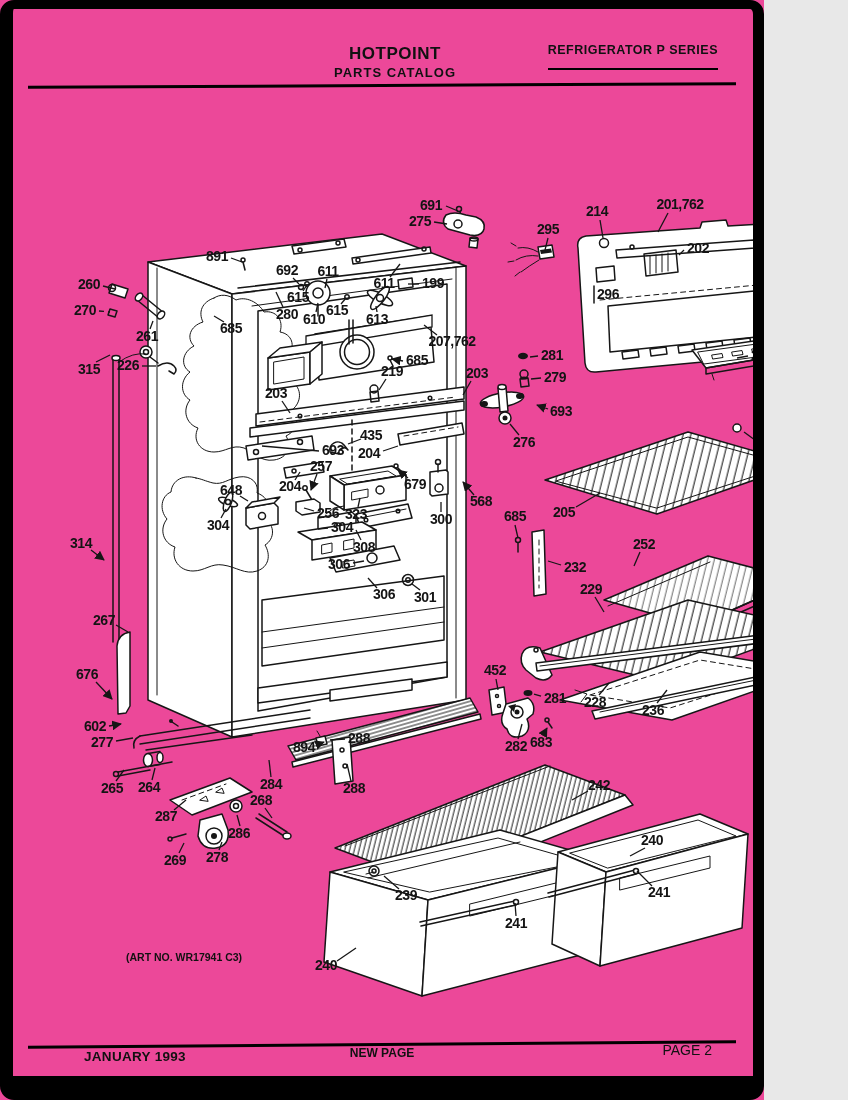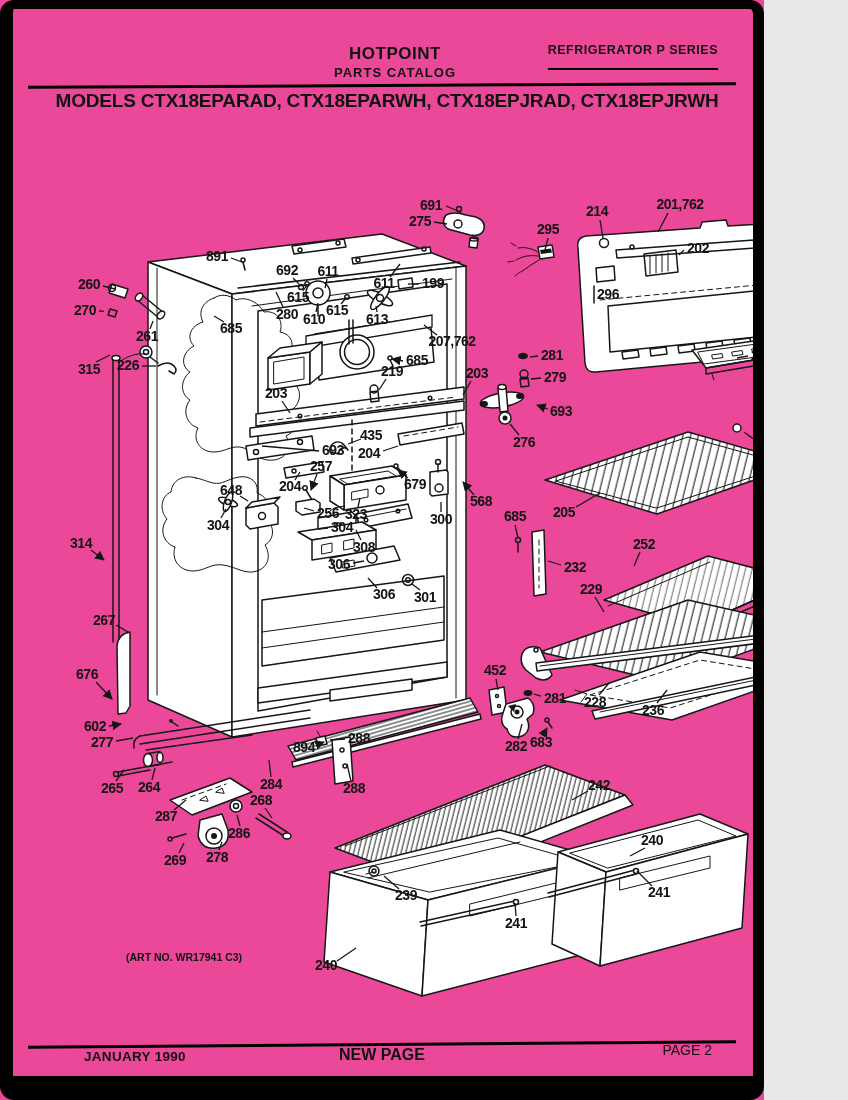--- a/index.html
+++ b/index.html
@@ -11,21 +11,21 @@
   #brand{top:44px;left:300px;width:190px;text-align:center;}
   #brand .b1{font-size:17px;font-weight:bold;letter-spacing:.5px;}
   #brand .b2{font-size:13px;font-weight:bold;letter-spacing:1px;margin-top:1px;}
   #series{top:43px;right:46px;font-size:12.5px;font-weight:bold;letter-spacing:.5px;
           border-bottom:2px solid #000;padding-bottom:11px;}
   #hrule{top:84px;left:28px;right:28px;height:3px;background:#000;transform:rotate(-.3deg);}
   #title{top:90px;left:40px;right:30px;text-align:center;font-size:19px;font-weight:bold;letter-spacing:-.2px;}
   #artno{top:951px;left:86px;font-size:10.5px;font-weight:bold;padding-left:40px;}
   #frule{top:1043px;left:28px;right:28px;height:2.5px;background:#000;transform:rotate(-.45deg);}
   #f-left{top:1049px;left:84px;font-size:13.5px;font-weight:bold;letter-spacing:.3px;}
-  #f-center{top:1046px;left:0;right:0;text-align:center;font-size:16px;font-weight:bold;}
+  #f-center{top:1046px;left:0;right:0;text-align:center;font-size:12px;font-weight:bold;}
   #f-right{top:1042px;right:52px;font-size:14px;font-weight:normal;}
   svg{position:absolute;top:0;left:0;}
   .art{stroke:#161616;fill:none;stroke-width:1.5;stroke-linecap:round;stroke-linejoin:round;}
   .thin{stroke-width:1;}
   .w{fill:#fff;}
   .k{fill:#161616;stroke:none;}
   .dsh{stroke-dasharray:5 4;}
   .ld{stroke:#161616;stroke-width:1.3;fill:none;}
   .pl{font:bold 14px "Liberation Sans",sans-serif;fill:#141414;letter-spacing:-.5px;}
 </style>
@@ -34,21 +34,20 @@
 
 <div id="page">
   <div id="frame"></div>
 
   <div class="abs" id="brand">
     <div class="b1">HOTPOINT</div>
     <div class="b2">PARTS CATALOG</div>
   </div>
   <div class="abs" id="series">REFRIGERATOR P SERIES</div>
   <div class="abs" id="hrule"></div>
-  <div class="abs" id="title">MODELS CTX18EPARAD, CTX18EPARWH, CTX18EPJRAD, CTX18EPJRWH</div>
 
   <svg width="848" height="1100" viewBox="0 0 848 1100">
     <defs>
       <pattern id="pw" width="7.5" height="7.5" patternUnits="userSpaceOnUse" patternTransform="rotate(14)">
         <path d="M3,0V7.5" stroke="#222" stroke-width="1.1"></path>
         </pattern>
       <pattern id="pd" width="4.6" height="4.6" patternUnits="userSpaceOnUse" patternTransform="rotate(14)">
         <path d="M2,0V4.6" stroke="#222" stroke-width="1"></path>
         </pattern>
       <pattern id="pg" width="6.5" height="6.5" patternUnits="userSpaceOnUse" patternTransform="rotate(14)">
@@ -538,16 +537,16 @@
         <text x="406" y="896" class="pl" text-anchor="middle" dominant-baseline="middle">239</text>
         <line x1="516" y1="916" x2="515" y2="903" class="ld"></line>
         <text x="516" y="924" class="pl" text-anchor="middle" dominant-baseline="middle">241</text>
         <line x1="337" y1="961" x2="356" y2="948" class="ld"></line>
         <text x="326" y="966" class="pl" text-anchor="middle" dominant-baseline="middle">240</text>
       </g>
   </svg>
 
   <div class="abs" id="artno">(ART NO. WR17941 C3)</div>
   <div class="abs" id="frule"></div>
-  <div class="abs" id="f-left">JANUARY 1990</div>
+  <div class="abs" id="f-left">JANUARY 1993</div>
   <div class="abs" id="f-center">NEW PAGE</div>
   <div class="abs" id="f-right">PAGE 2</div>
 </div>
 
 </body></html>

